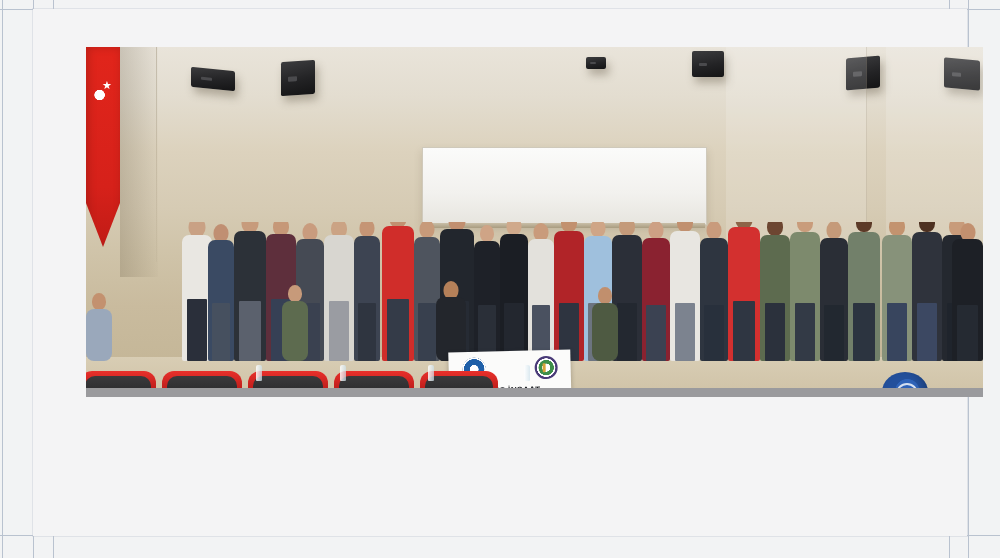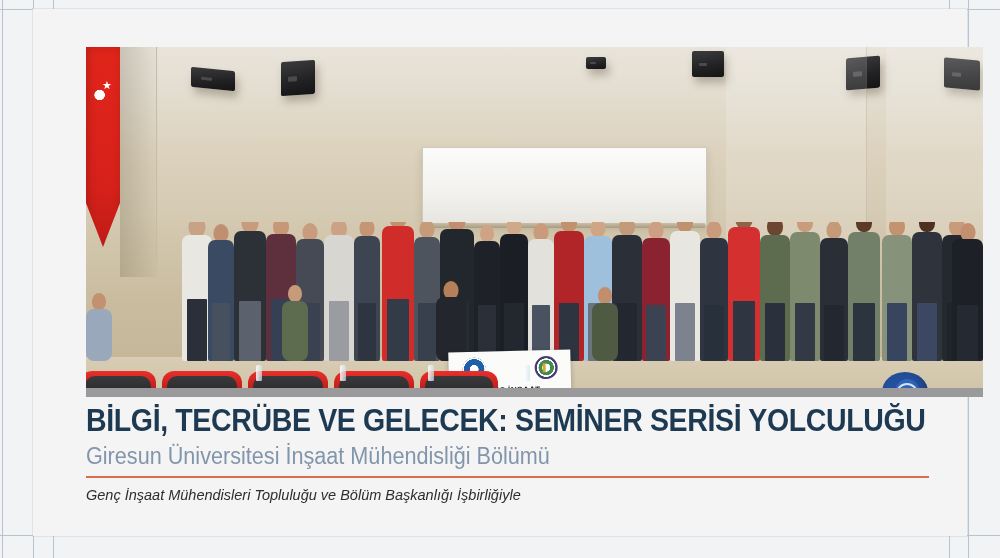--- a/index.html
+++ b/index.html
@@ -529,21 +529,15 @@
 
         <div class="bottle" style="left:170px;"></div>
         <div class="bottle" style="left:254px;"></div>
         <div class="bottle" style="left:342px;"></div>
         <div class="bottle" style="left:438px;"></div>
 
         <div class="photo-bottom-strip"></div>
       </div>
     </div>
 
-    <div class="textblock">
-      <h1 class="headline">BİLGİ, TECRÜBE VE GELECEK: SEMİNER SERİSİ YOLCULUĞU</h1>
-      <h2 class="subhead">Giresun Üniversitesi İnşaat Mühendisliği Bölümü</h2>
-      <div class="rule"></div>
-      <div class="kicker">Genç İnşaat Mühendisleri Topluluğu ve Bölüm Başkanlığı İşbirliğiyle</div>
-    </div>
 
   </div>
 </div>
 
 </body></html>

